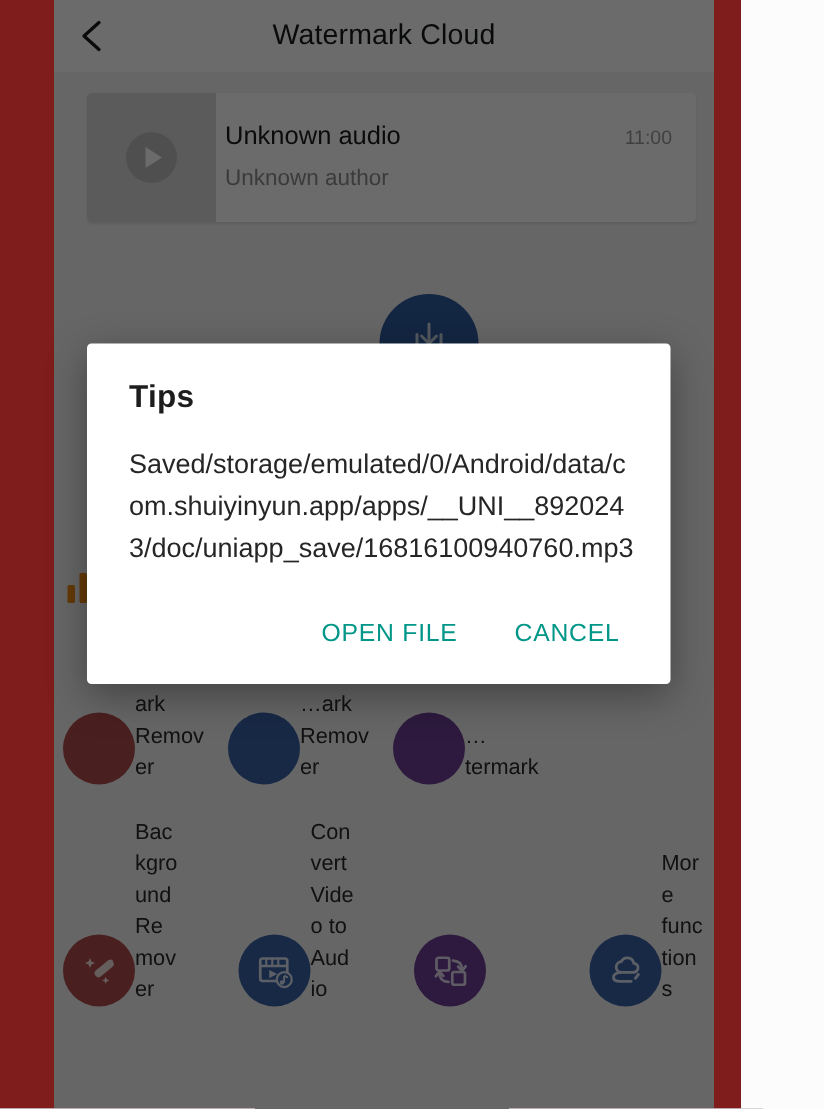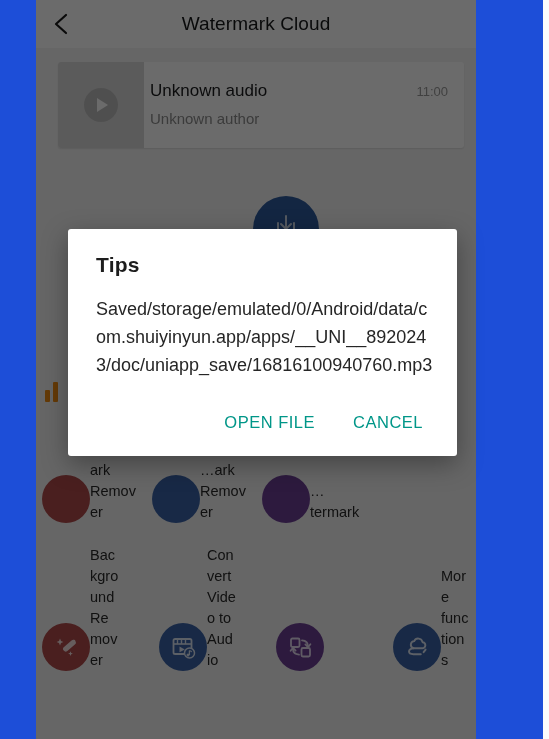--- a/index.html
+++ b/index.html
@@ -8,23 +8,23 @@
     width: 549px;
     height: 739px;
     overflow: hidden;
     background: #fcfcfc;
     font-family: "Liberation Sans", sans-serif;
   }
 
   
   #page {
     position: relative;
-    width: 543px;
+    width: 494px;
     height: 739px;
-    background: #1d4ed8;
+    background: #7f1d1d;
   }
 
   
   #app-viewport {
     position: absolute;
     left: 36px;
     top: 0;
     width: 440px;
     height: 739px;
     background: #f4f4f4;
@@ -197,21 +197,21 @@
     line-height: 21px;
     color: #2a2a2a;
     text-align: left;
     width: 100%;
     word-break: break-word;
   }
 
   
   #dialog {
     position: absolute;
-    left: 68px;
+    left: 58px;
     top: 229px;
     width: 389px;
     background: #ffffff;
     border-radius: 3px;
     box-shadow: 0 8px 26px rgba(0,0,0,.34);
     z-index: 60;
     padding: 24px 24px 8px 28px;
   }
   #dialog-title {
     font-size: 21px;

